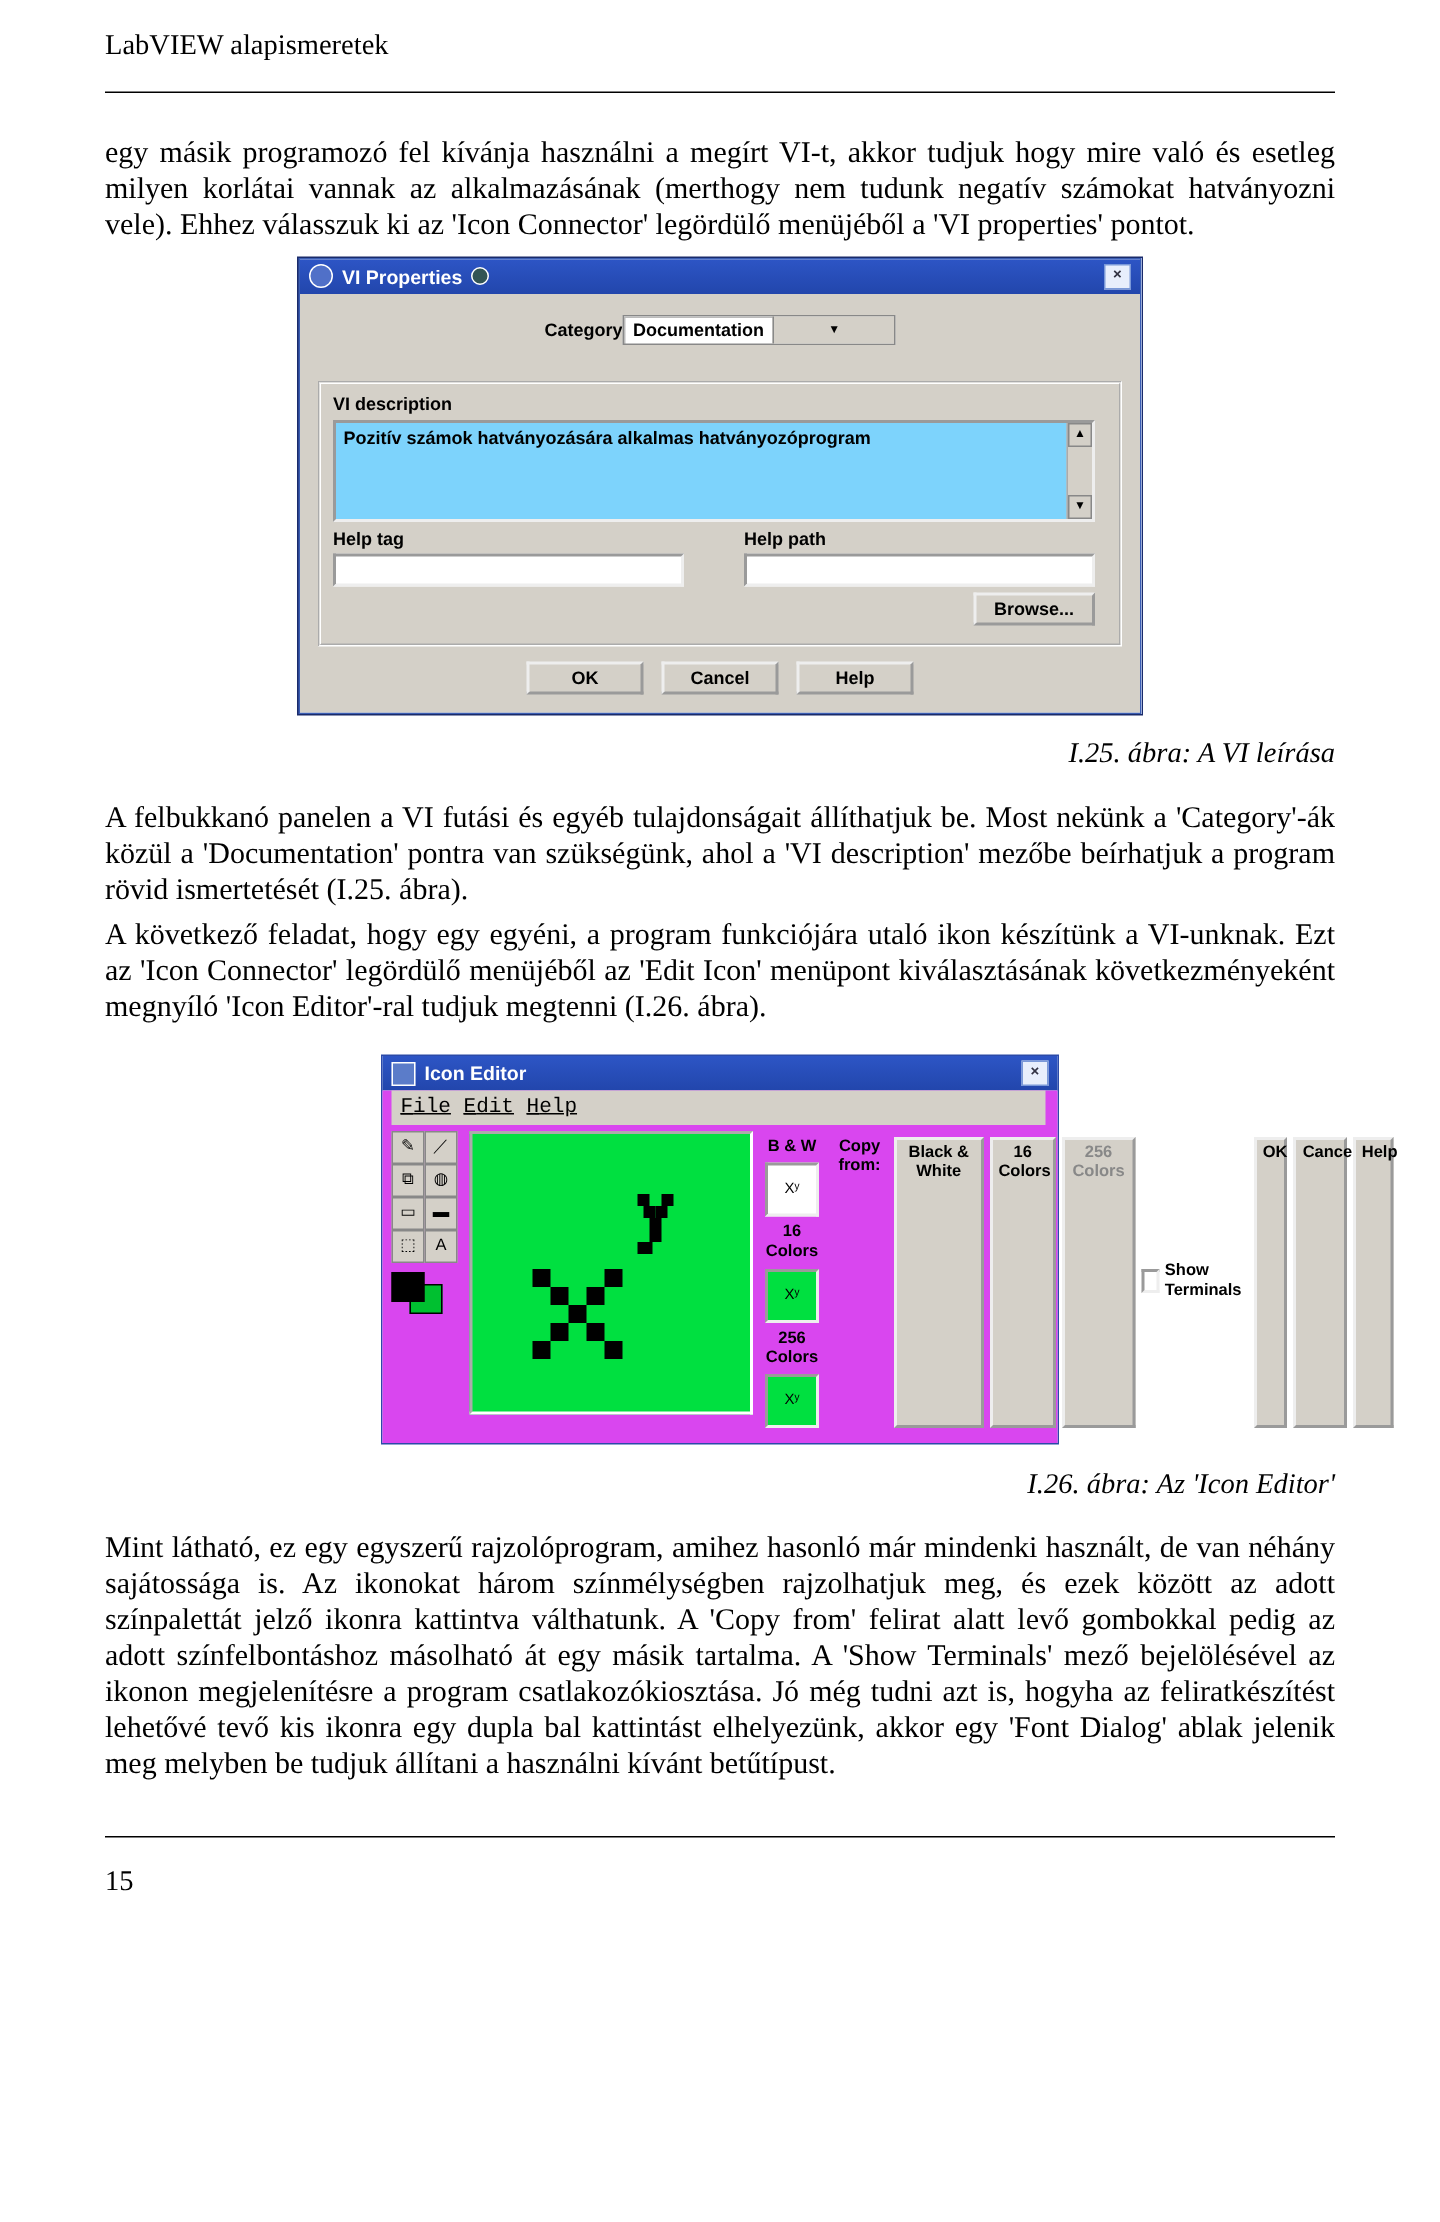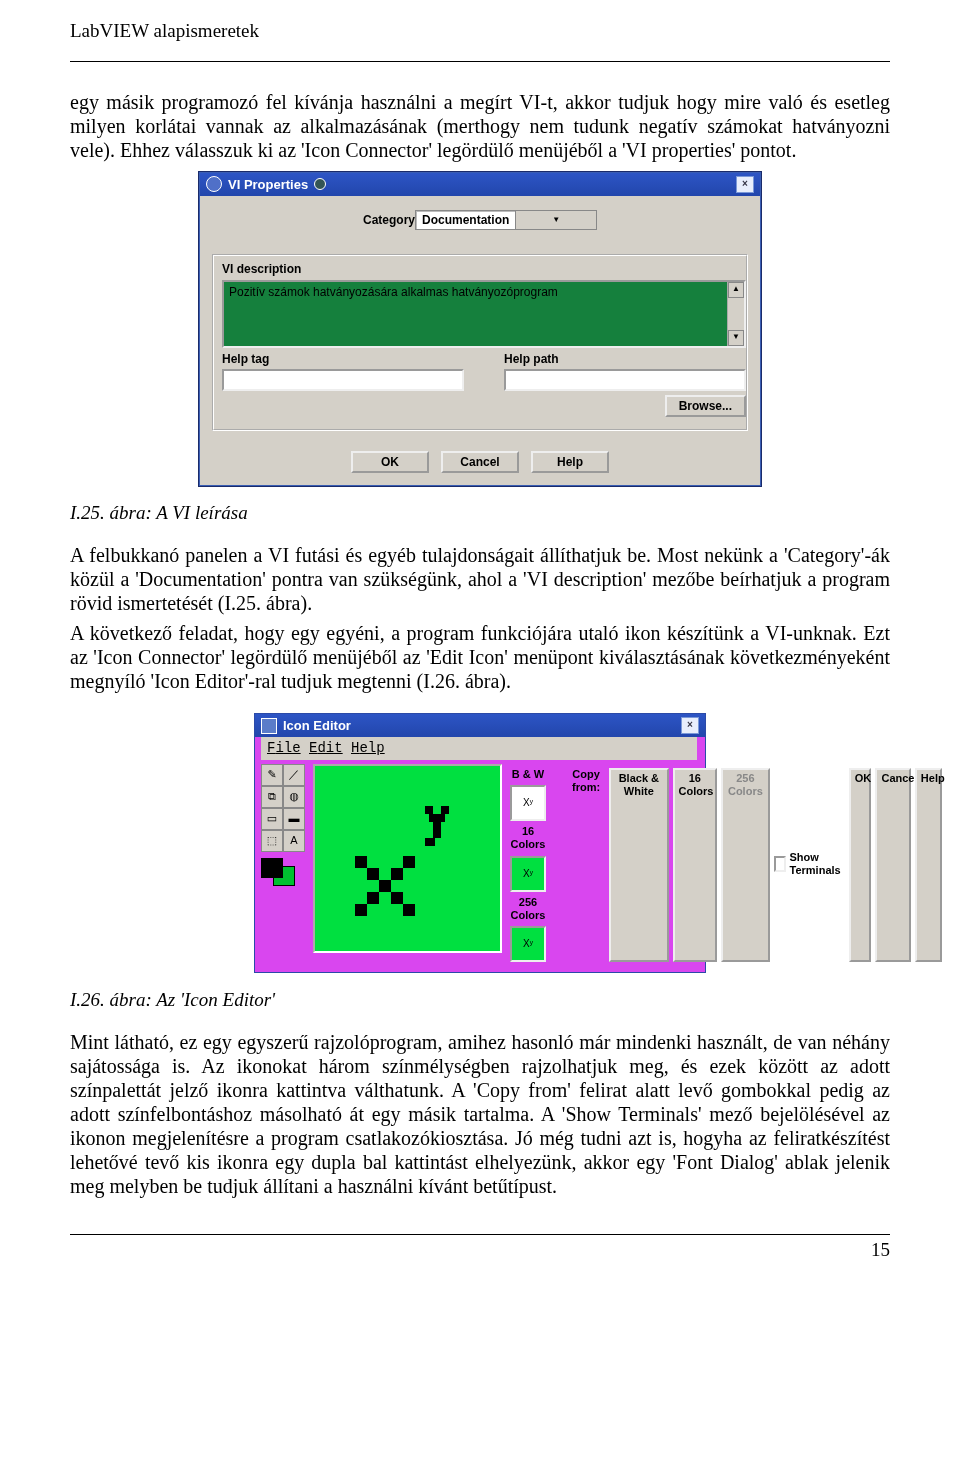--- a/index.html
+++ b/index.html
@@ -1,35 +1,35 @@
 <!DOCTYPE html>
 <html><head>
 <meta charset="utf-8">
 <style>
 body{margin:0;background:#fff;font-family:"Times New Roman",serif;display:flex;justify-content:center}
 .page{width:960px;padding:20px 70px 20px 70px;box-sizing:border-box;position:relative;font-size:20px;line-height:1.2;color:#000}
 .page-header{font-size:19px;border-bottom:1.5px solid #000;padding-bottom:18px;margin-bottom:28px}
 .para{text-align:justify;margin:0 0 6px 0}
-.caption{text-align:left;font-style:italic;margin:16px 0 18px 0;font-size:19px}
-.pagenum{text-align:right;border-top:1.5px solid #000;padding-top:4px;margin-top:36px;font-size:19px}
+.caption{text-align:right;font-style:italic;margin:16px 0 18px 0;font-size:19px}
+.pagenum{text-align:left;border-top:1.5px solid #000;padding-top:19px;margin-top:36px;font-size:19px}
 
 
 .vi-dialog{width:560px;margin:10px auto 0 auto;border:1px solid #3a5db3;font-family:Arial,Helvetica,sans-serif;font-size:12px;box-shadow:0 0 0 1px #1a2b6a}
 .vi-titlebar{background:linear-gradient(#2d55c5,#2246ac);color:#fff;font-weight:bold;font-size:13px;padding:3px 6px;display:flex;align-items:center;gap:6px}
 .vi-titlebar .gear{width:14px;height:14px;background:#5070c8;border-radius:50%;border:1px solid #fff;flex:none}
 .closex{margin-left:auto;width:16px;height:15px;background:#e8eefc;border:1px solid #7a98d8;text-align:center;font-size:10px;line-height:13px;color:#334}
 .vi-body{background:#d4d0c8;padding:14px 12px 12px 12px}
 .vi-catrow{display:flex;align-items:center;justify-content:center;margin-bottom:24px}
 .vi-catrow .label{font-weight:bold}
 .vi-combo{display:flex;align-items:center;background:#fff;border:1px solid #888;width:180px;height:18px;box-shadow:inset 1px 1px 0 #bbb}
 .vi-combo span{flex:1;padding:0 6px;font-weight:bold}
 .vi-combo .arrow{width:16px;height:18px;background:#d4d0c8;border-left:1px solid #888;display:flex;align-items:center;justify-content:center;font-size:8px}
-.vi-frame{border:2px groove #fff;padding:4px 0 12px 8px;margin-bottom:20px}
+.vi-frame{border:2px groove #fff;padding:4px 16px 12px 8px;margin-bottom:10px}
 .vi-frame-label{font-weight:bold;margin:2px 0 4px 0}
-.vi-textarea{background:#15803d;border:2px inset #eee;height:58px;padding:3px 5px;font-weight:normal;font-size:12px;position:relative}
+.vi-textarea{background:#7dd3fc;border:2px inset #eee;height:58px;padding:3px 5px;font-weight:bold;font-size:12px;position:relative}
 .scrollbar{position:absolute;right:0;top:0;width:16px;height:100%;background:#d4d0c8;border-left:1px solid #aaa;display:flex;flex-direction:column;justify-content:space-between}
 .scrollbar div{height:14px;background:#d4d0c8;border:1px solid #888;font-size:8px;text-align:center;line-height:12px}
 .vi-row2{display:flex;gap:40px;margin-top:4px}
 .vi-col{flex:1}
 .vi-input{background:#fff;border:2px inset #eee;height:18px;margin-top:2px}
 .vi-browse{text-align:right;margin-top:4px}
 .btn{display:inline-block;background:#d4d0c8;border:2px outset #eee;padding:2px 12px;font-weight:bold;font-size:12px;font-family:Arial,sans-serif;min-width:50px;text-align:center}
 .vi-btnrow{display:flex;gap:12px;justify-content:center;margin-top:6px}
 
 
@@ -40,21 +40,21 @@
 .ie-menu span:first-letter{}
 .ie-content{display:flex;gap:8px;padding-top:4px}
 .ie-tools{width:44px;display:flex;flex-direction:column;gap:0}
 .toolrow{display:flex}
 .toolcell{width:22px;height:20px;border:1px solid #888;background:#d4d0c8;display:flex;align-items:center;justify-content:center;font-size:11px}
 .toolfg{margin-top:6px;position:relative;width:34px;height:28px}
 .fgbox{position:absolute;width:20px;height:18px;border:1px solid #000;background:#000;top:0;left:0}
 .bgbox{position:absolute;width:20px;height:18px;border:1px solid #000;background:#00c030;bottom:0;right:0}
 .ie-canvas{width:185px;height:185px;background:#00e040;border:2px inset #fff;position:relative;flex:none}
 .pix{position:absolute;background:#000}
-.ie-right{display:flex;gap:21px;flex:1}
+.ie-right{display:flex;gap:8px;flex:1}
 .ie-previews{display:flex;flex-direction:column;align-items:center;gap:4px;margin-top:4px}
 .prev-lab{font-weight:bold;font-size:11px;text-align:center}
 .prev-box{width:32px;height:32px;border:2px inset #eee;background:#fff;display:flex;align-items:center;justify-content:center;font-size:10px}
 .prev-box.g{background:#00e040}
 .ie-buttons{display:flex;gap:4px;margin-top:4px;flex:1;align-items:stretch}
 .ie-buttons .btn{padding:2px 4px;font-weight:bold;font-size:11px;min-width:0}
 .ie-buttons .lbl{font-weight:bold;font-size:11px;text-align:center}
 .chk{display:flex;align-items:center;gap:4px;font-weight:bold;font-size:11px;margin:4px 0 6px 0}
 .chk .box{width:12px;height:12px;border:2px inset #eee;background:#fff}
 </style>

